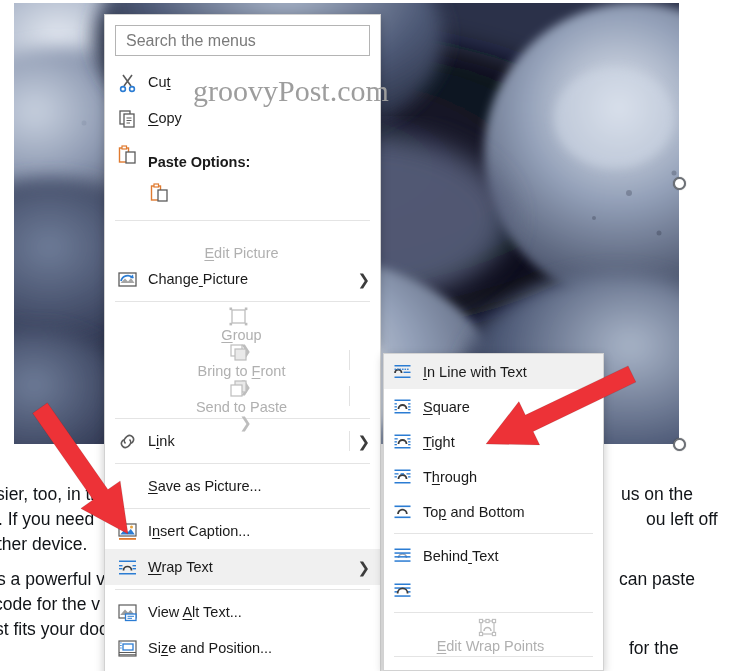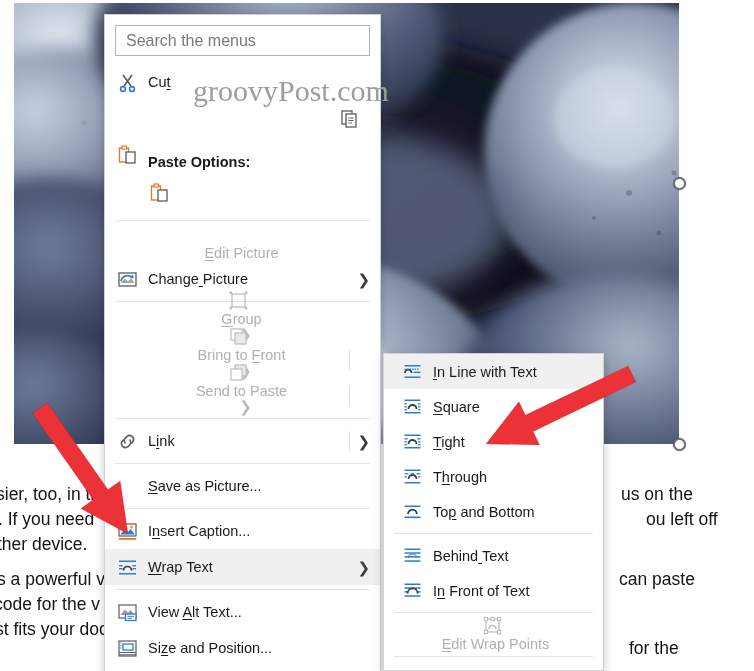--- a/index.html
+++ b/index.html
@@ -69,41 +69,40 @@
   }
   .search-box::placeholder { color:#7a7a7a; }
 
   .mi {
     position:relative;
     display:flex; align-items:center;
     height:36px;
     padding:0 10px 0 8px;
     cursor:default;
     white-space:nowrap;
-    justify-content:flex-end;
   }
   .mi.disabled { color:#b0b0b0; pointer-events:none;flex-direction:column; }
   .mi.selected { background:#f0f0f0; }
   .mi .ico { width:28px; min-width:28px; height:22px; display:flex; align-items:center; justify-content:center; margin-right:7px; }
   .mi .lbl { flex:1; }
   .mi .lbl.bold { font-weight:bold;margin-top:16px; }
   .mi .sub { color:#3c3c3c; font-size:15px; line-height:1; padding-left:8px; }
   .mi.disabled .sub { color:#bdbdbd; }
   .mi .divider-v {
     position:absolute; right:30px; top:8px; bottom:8px;
     width:1px; background:#e2e2e2;
   }
   .u { text-decoration:underline; text-underline-offset:2px; }
   .sep { height:1px; background:#e4e4e4; margin:4px 10px 4px 10px; }
 
   .paste-row { display:flex; align-items:center; height:44px; padding-left:44px; }
 
   
   #wrap-submenu { left:383px; top:353px; width:221px; height:318px; }
-  #wrap-submenu .mi { height:35px; padding-left:14px; }
+  #wrap-submenu .mi { height:35px; padding-left:4px; }
 
   
   .arrow { position:absolute; z-index:60; pointer-events:none; }
 
   
   .watermark {
     position:absolute;
     left:193px; top:74px;
     font-family:"Liberation Serif", serif;
     font-size:30px;
@@ -226,20 +225,21 @@
           <span class="lbl">Cu<span class="u">t</span></span>
         </div>
         <div class="mi">
           <span class="ico">
             <svg width="21" height="21" viewBox="0 0 21 21">
               <rect x="3" y="3" width="10" height="13" fill="#fff" stroke="#5b5b5b" stroke-width="1.3"></rect>
         <rect x="7" y="6" width="10" height="13" fill="#fff" stroke="#5b5b5b" stroke-width="1.3"></rect>
         <path d="M9.5 10h5M9.5 12.5h5M9.5 15h3.5" stroke="#5b5b5b" stroke-width="1"></path>
             </svg>
           </span>
+          <span class="lbl"><span class="u">C</span>opy</span>
         </div>
         <div class="mi">
           <span class="ico">
             <svg width="21" height="21" viewBox="0 0 21 21">
               <rect x="2.5" y="4" width="9" height="14" fill="#fff" stroke="#e07a2f" stroke-width="1.4"></rect>
         <rect x="5" y="2" width="4.5" height="3" fill="#fff" stroke="#e07a2f" stroke-width="1.2"></rect>
         <rect x="9" y="8" width="9" height="11" fill="#fff" stroke="#5b5b5b" stroke-width="1.3"></rect>
             </svg>
           </span>
           <span class="lbl bold">Paste Options:</span>
@@ -476,21 +476,20 @@
           <span class="ico">
             <svg width="21" height="21" viewBox="0 0 21 21">
               <rect x="2.5" y="3.5" width="16" height="1.5" fill="#2b7cd3"></rect>
         <rect x="2.5" y="7.3" width="16" height="1.5" fill="#2b7cd3"></rect>
         <rect x="2.5" y="11.1" width="16" height="1.5" fill="#2b7cd3"></rect>
         <rect x="2.5" y="15.3" width="16" height="1.5" fill="#2b7cd3"></rect>
         <path d="M5.6 13.4 a5 5 0 0 1 10 0z" fill="#fff"></path>
         <path d="M5.6 13.4 a5 5 0 0 1 10 0" fill="none" stroke="#3b3b3b" stroke-width="1.8"></path>
             </svg>
           </span>
-          <span class="lbl">I<span class="u">n</span> Front of Text</span>
         </div>
         <div class="sep"></div>
         <div class="mi disabled">
           <span class="ico">
             <svg width="21" height="21" viewBox="0 0 21 21">
               <rect x="4" y="4" width="13" height="13" fill="none" stroke="#bdbdbd" stroke-width="1.2"></rect>
         <path d="M7 14 a3.5 3.5 0 0 1 7 0" fill="none" stroke="#bdbdbd" stroke-width="1.6"></path>
         <g fill="#fff" stroke="#bdbdbd" stroke-width="1.1">
           <rect x="2.4" y="2.4" width="3.2" height="3.2"></rect>
                 <rect x="15.4" y="2.4" width="3.2" height="3.2"></rect>

